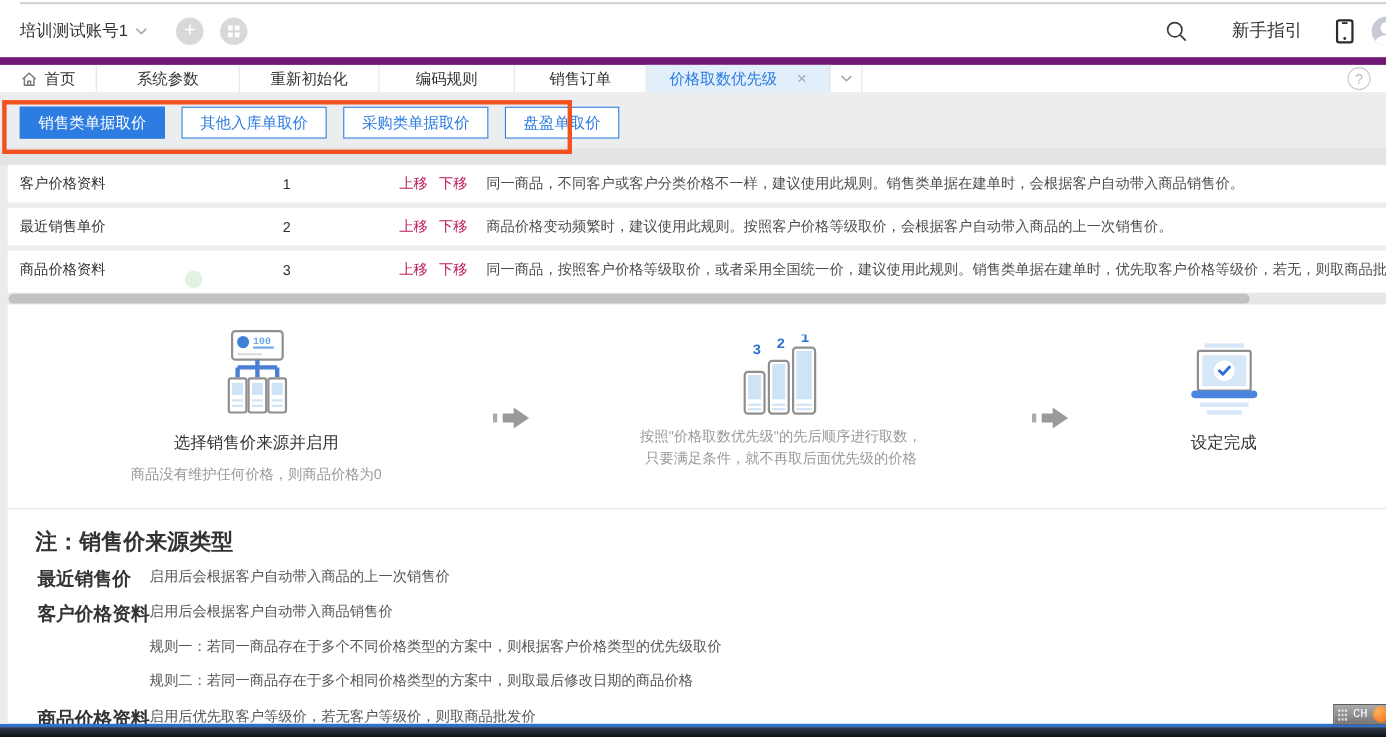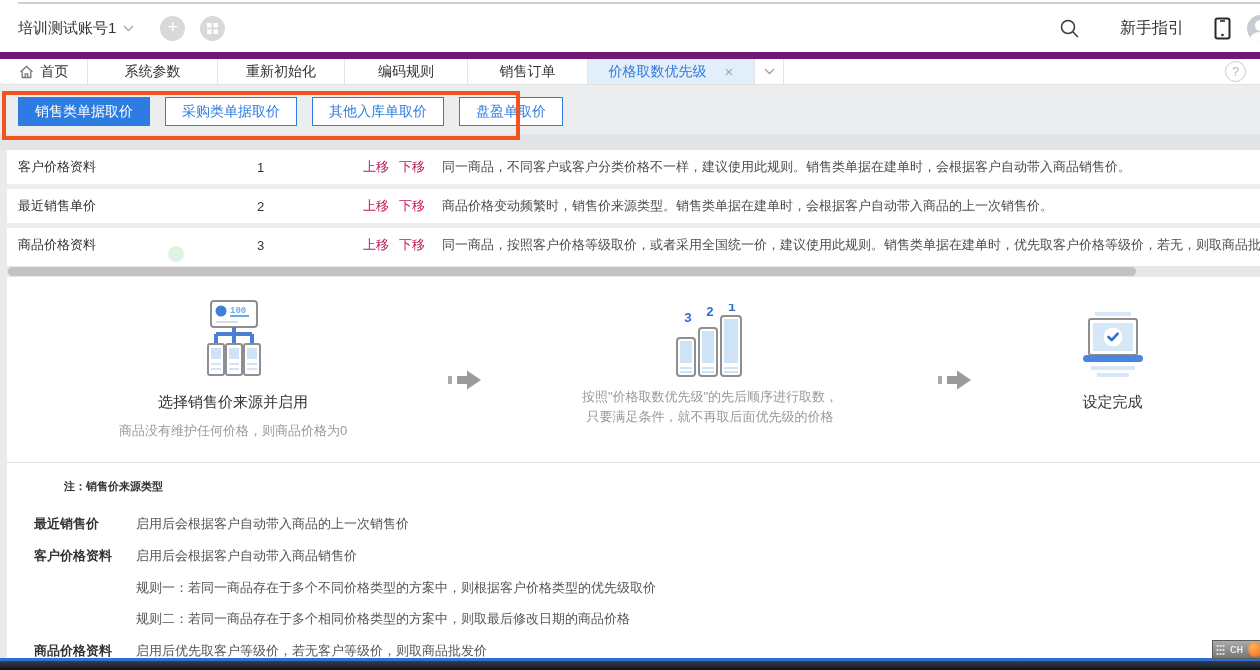--- a/index.html
+++ b/index.html
@@ -71,22 +71,22 @@
   .step-3{left:1040px;top:21px;width:145px;}
   .icon-wrap{display:flex;align-items:flex-end;justify-content:center;}
   .step-1 .icon-wrap{height:82px;} .step-2 .icon-wrap{height:88px;} .step-3 .icon-wrap{height:80px;}
   .step-title{font-size:15px;color:#333;margin-top:15px;}
   .step-sub{font-size:13px;color:#999;margin-top:9px;line-height:20px;}
   .flow-arrow{position:absolute;top:93px;}
   .arrow-1{left:448px;} .arrow-2{left:938px;}
   
   .divider{position:absolute;top:462px;left:0;right:0;height:1px;background:#e0e0e0;}
   .notes{position:absolute;top:463px;left:0;right:0;height:195px;background:#fff;}
-  .notes-heading{position:absolute;left:32px;top:16px;font-size:11px;font-weight:bold;color:#333;margin-left:32px;}
-  .note-term{position:absolute;left:34px;font-size:13px;font-weight:bold;color:#333;white-space:nowrap;}
+  .notes-heading{position:absolute;left:32px;top:16px;font-size:20px;font-weight:bold;color:#333;}
+  .note-term{position:absolute;left:34px;font-size:17px;font-weight:bold;color:#333;white-space:nowrap;}
   .note-desc{position:absolute;left:136px;font-size:13px;color:#555;white-space:nowrap;}
   .nl1{top:52px;} .nl2{top:84px;} .nr1{top:116px;} .nr2{top:147px;} .nl3{top:179px;}
   
   .left-strip{position:absolute;left:0;top:150px;width:7px;height:508px;background:#ebebeb;z-index:4;}
   
   .bottom-blue{position:absolute;top:658px;left:0;right:0;height:3px;background:#2e6fd0;}
   .bottom-dark{position:absolute;top:661px;left:0;right:0;height:9px;background:linear-gradient(#33404f,#0c1117);}
   .ime-bar{position:absolute;left:1212px;top:640px;width:58px;height:19px;background:linear-gradient(#ababab,#767676);
     border:1px solid #5c5c5c;box-sizing:border-box;display:flex;align-items:center;z-index:5;cursor:pointer;}
   .ime-handle{width:9px;height:12px;margin-left:3px;flex:none;
@@ -169,22 +169,22 @@
       <path d="M1 1 L5.5 5.5 L10 1" stroke="#a0a0a0" stroke-width="1.3" fill="none"></path>
     </svg>
   </div>
   <div class="help-q">?</div>
 </div>
 
 <div class="band">
   <div class="band-strip"></div>
   <div class="subtabs">
     <div class="subtab active">销售类单据取价</div>
+    <div class="subtab">其他入库单取价</div>
     <div class="subtab">采购类单据取价</div>
-    <div class="subtab">其他入库单取价</div>
     <div class="subtab">盘盈单取价</div>
   </div>
   <div class="orange-box"></div>
 </div>
 
 <div class="price-table">
   <div class="prow">
     <span class="c-name">客户价格资料</span>
     <span class="c-toggle"><span class="toggle toggle-on"></span></span>
     <span class="c-num">1</span>
@@ -195,21 +195,21 @@
     <span class="c-desc">同一商品，不同客户或客户分类价格不一样，建议使用此规则。销售类单据在建单时，会根据客户自动带入商品销售价。</span>
   </div>
   <div class="prow">
     <span class="c-name">最近销售单价</span>
     <span class="c-toggle"><span class="toggle toggle-on"></span></span>
     <span class="c-num">2</span>
     <span class="c-links">
       <span>上移</span>
       <span>下移</span>
     </span>
-    <span class="c-desc">商品价格变动频繁时，销售价来源类型。销售类单据在建单时，会根据客户自动带入商品的上一次销售价。</span>
+    <span class="c-desc">商品价格变动频繁时，建议使用此规则。按照客户价格等级取价，会根据客户自动带入商品的上一次销售价。</span>
   </div>
   <div class="prow">
     <span class="c-name">商品价格资料</span>
     <span class="c-toggle"><span class="toggle toggle-faded"></span></span>
     <span class="c-num">3</span>
     <span class="c-links">
       <span>上移</span>
       <span>下移</span>
     </span>
     <span class="c-desc">同一商品，按照客户价格等级取价，或者采用全国统一价，建议使用此规则。销售类单据在建单时，优先取客户价格等级价，若无，则取商品批发价。</span>

